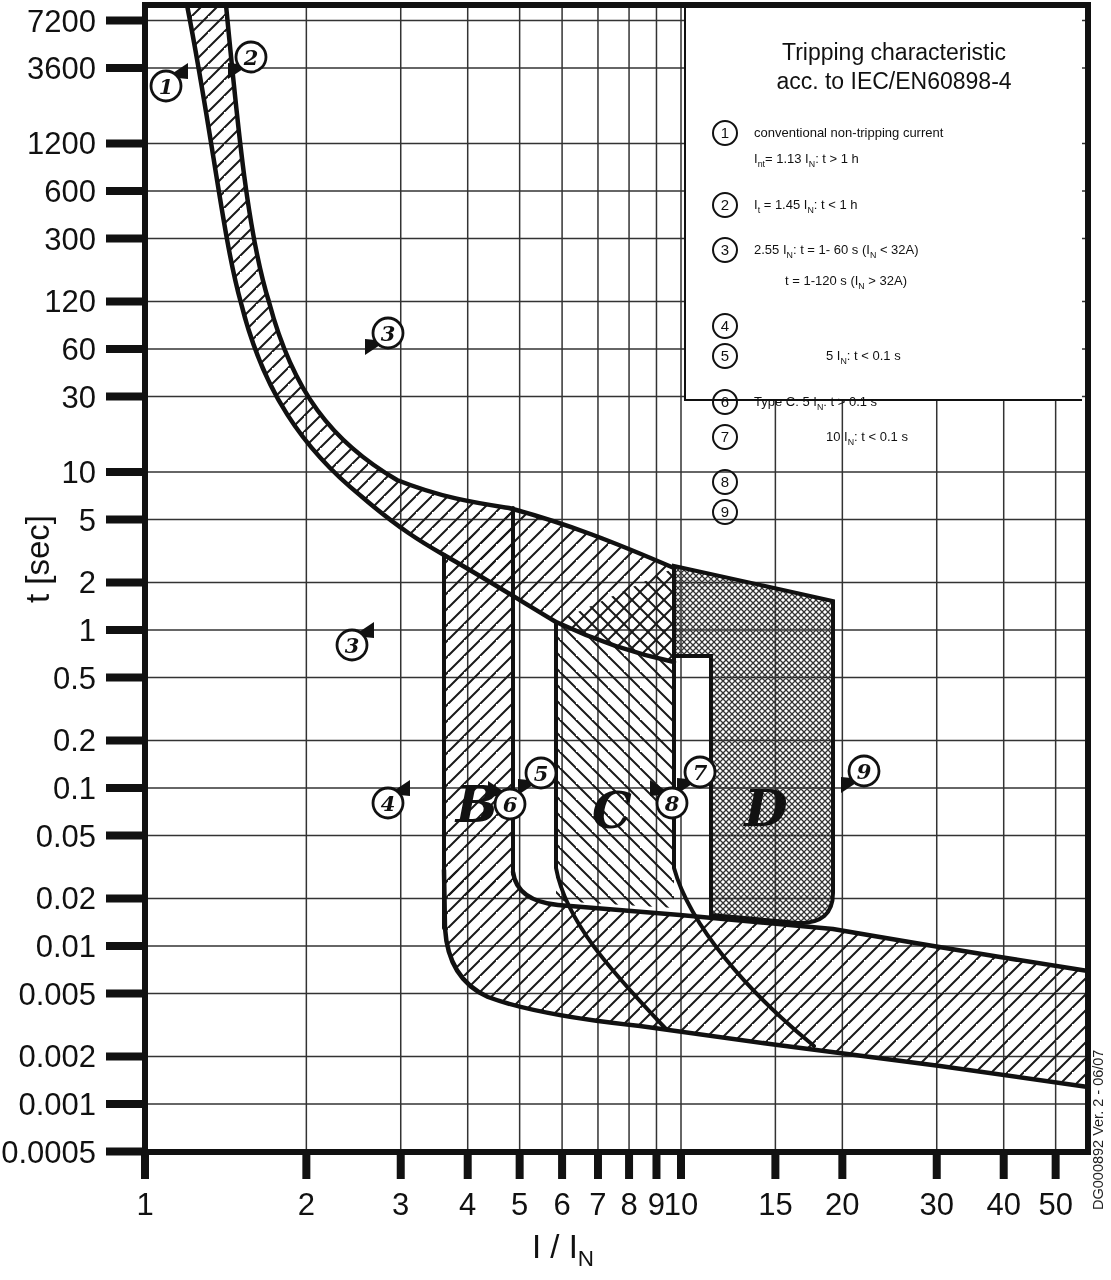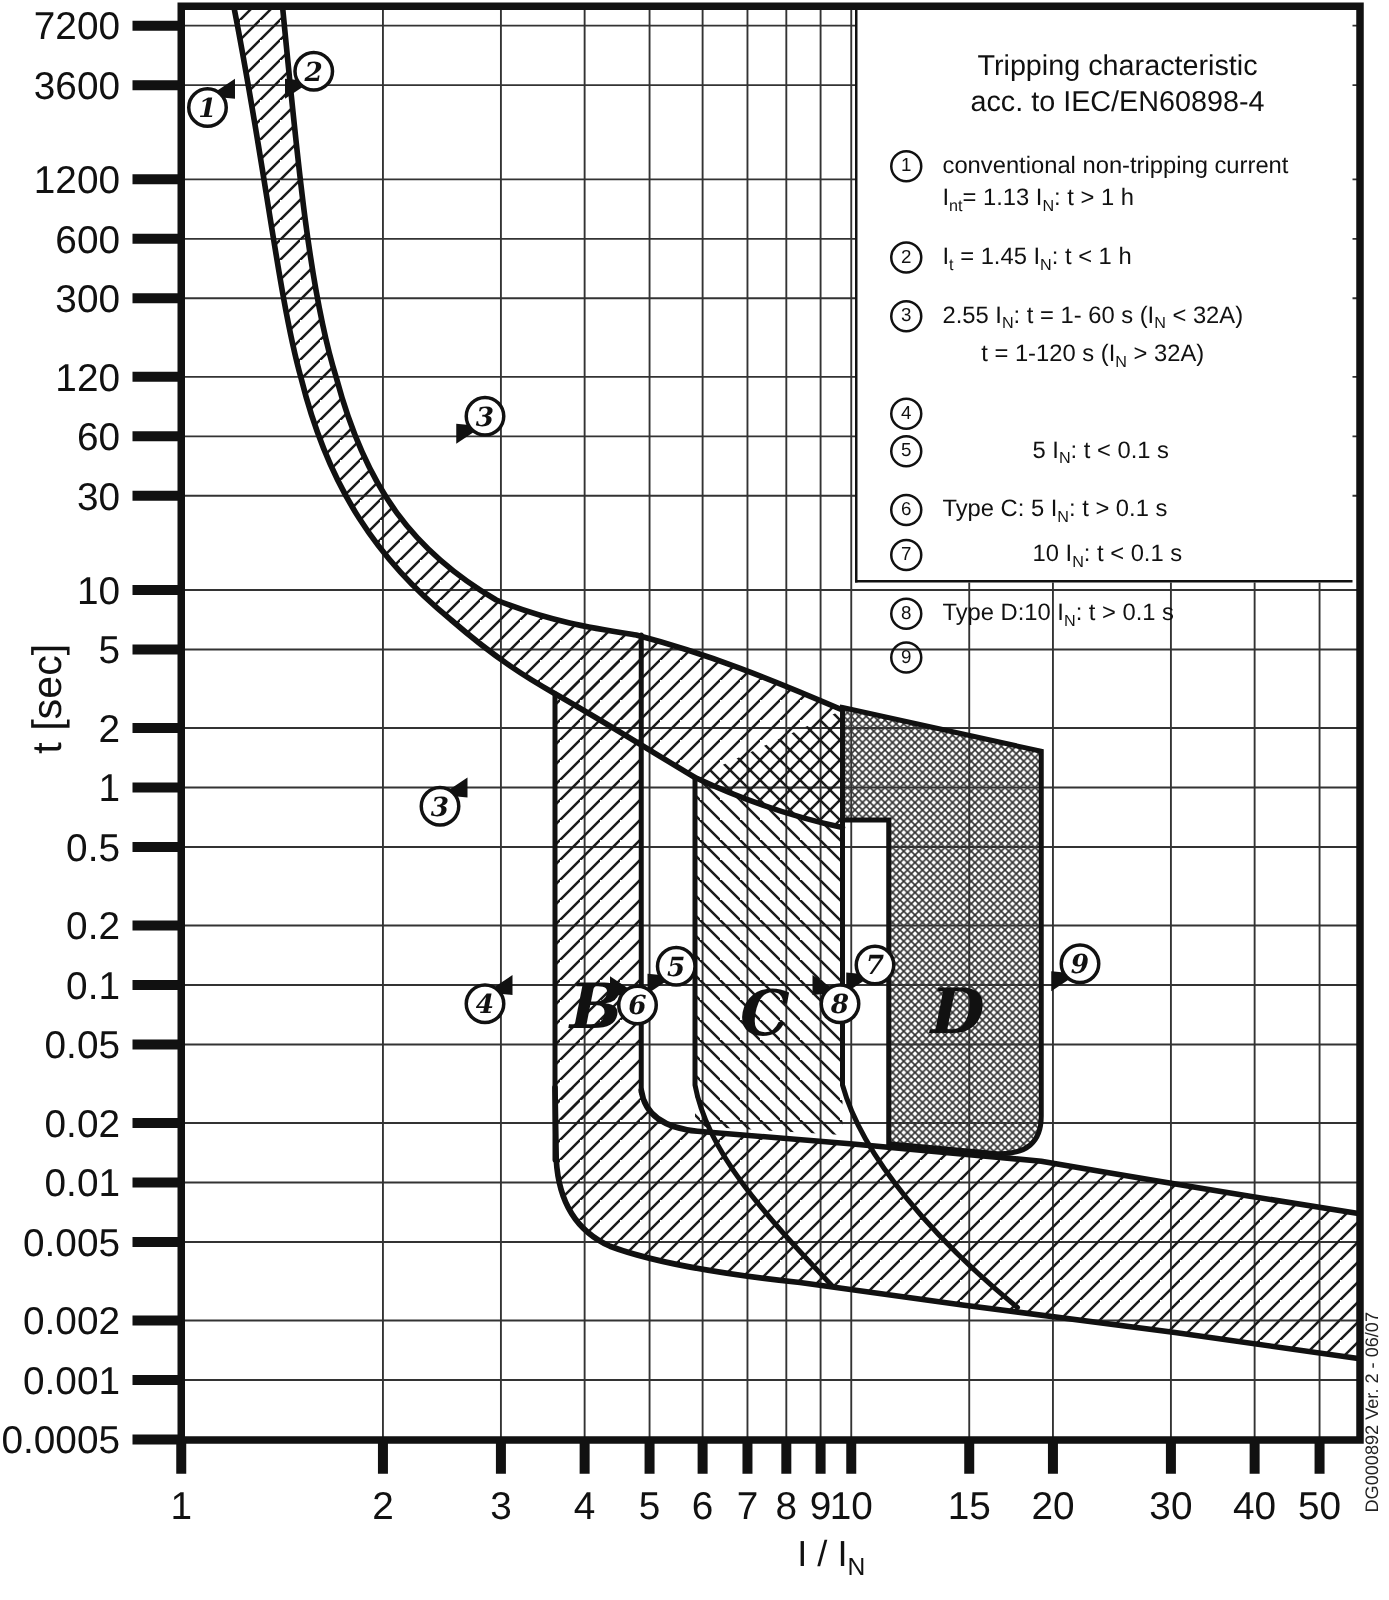--- a/index.html
+++ b/index.html
@@ -1,34 +1,34 @@
 <!DOCTYPE html>
 <html><head>
 <meta charset="utf-8">
 <style>
   html,body{margin:0;padding:0;background:#fff;}
   #page{position:relative;width:1111px;height:1280px;background:#fff;overflow:hidden;
         font-family:"Liberation Sans",sans-serif;color:#111;}
   #plot{position:absolute;left:0;top:0;}
   
-  .legend{position:absolute;left:684px;top:8px;width:398px;height:458px;background:#fff;
+  .legend{position:absolute;left:684px;top:8px;width:398px;height:393px;background:#fff;
           border-left:2.5px solid #111;border-bottom:2.5px solid #111;box-sizing:border-box;
           padding:30px 6px 0 26px;}
   .legend-title{text-align:center;font-size:23px;line-height:29px;margin-bottom:24px;}
   .lg-row{display:flex;align-items:flex-start;margin-bottom:4px;}
   .lg-row.gap{margin-top:15px;}
   .lg-num{flex:0 0 26px;width:26px;height:26px;border:2px solid #111;border-radius:50%;
           box-sizing:border-box;font-size:15px;line-height:22px;text-align:center;margin-right:16px;}
-  .lg-text{font-size:19px;line-height:26px;}
+  .lg-text{font-size:13px;line-height:26px;}
   .lg-line.ind2{margin-left:31px;}
   .lg-line.ind1{margin-left:72px;}
   sub{font-size:68%;}
   .ylab{position:absolute;left:-32px;top:540px;width:140px;text-align:center;font-size:33px;
         transform:rotate(-90deg);}
-  .xlab{position:absolute;left:590px;top:1228px;width:150px;text-align:center;font-size:29px;}
+  .xlab{position:absolute;left:532px;top:1228px;width:150px;text-align:left;font-size:33px;}
   .watermark{position:absolute;left:1088px;top:945px;width:22px;height:265px;font-size:14.5px;
              color:#222;}
   .watermark span{display:inline-block;writing-mode:vertical-rl;transform:rotate(180deg);
              white-space:nowrap;height:265px;line-height:20px;}
 </style>
 </head>
 <body>
 
 <div id="page">
 
@@ -273,23 +273,20 @@
           </div>
         </div>
         <div class="lg-row">
           <div class="lg-num">7</div>
           <div class="lg-text">
             <div class="lg-line ind1">10 I<sub>N</sub>: t &lt; 0.1 s</div>
           </div>
         </div>
         <div class="lg-row gap">
           <div class="lg-num">8</div>
-          <div class="lg-text">
-            <div class="lg-line">Type D:10 I<sub>N</sub>: t &gt; 0.1 s</div>
-          </div>
         </div>
         <div class="lg-row">
           <div class="lg-num">9</div>
         </div>
       </div>
   </div>
 
   <div class="ylab">t [sec]</div>
   <div class="xlab" title="I / I_N">
     <span>I / I<sub>N</sub></span>

